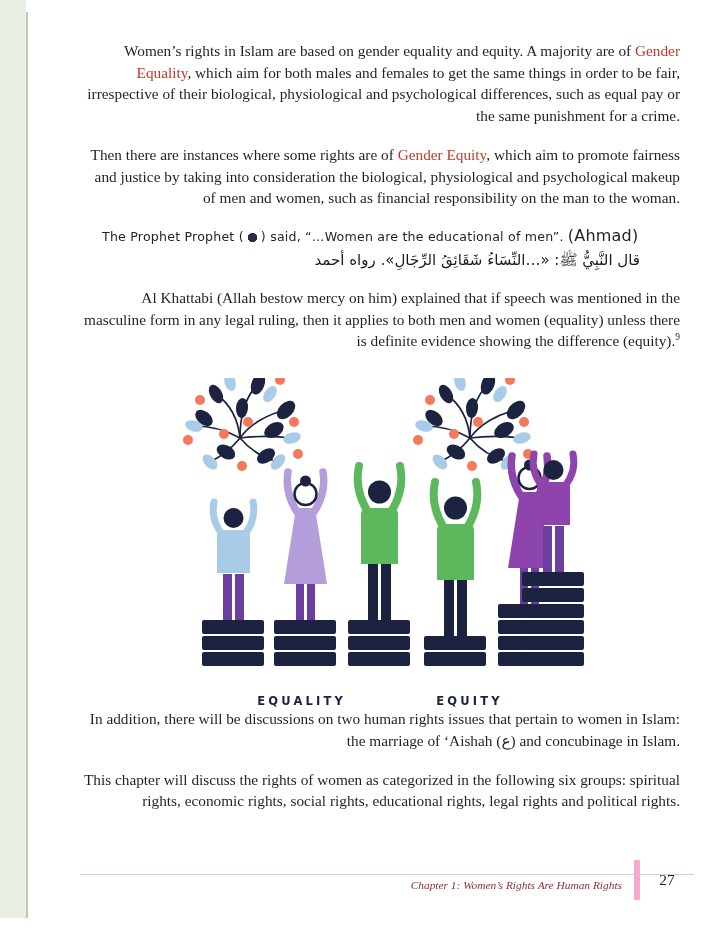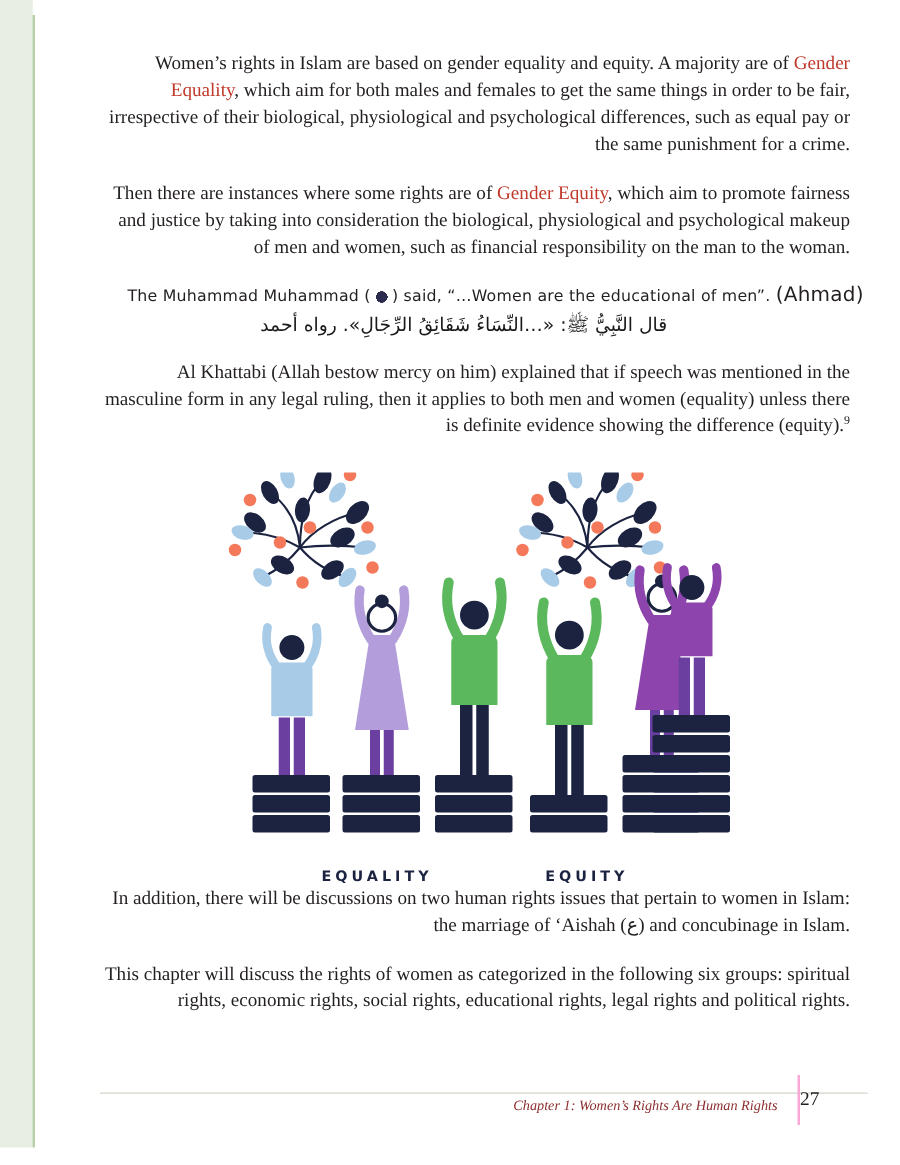--- a/index.html
+++ b/index.html
@@ -91,21 +91,21 @@
     width: 17px;
     height: 12px;
     position: relative;
     top: 2px;
     background: #2b2b4e;
     -webkit-mask-image: radial-gradient(circle at 50% 55%, #000 42%, transparent 43%);
     mask-image: radial-gradient(circle at 50% 55%, #000 42%, transparent 43%);
   }
   .hadith-ar {
     direction: rtl;
-    text-align: center;
+    text-align: right;
     font-family: "DejaVu Sans", sans-serif;
     font-size: 15px;
     color: #1a1a1a;
     margin-top: 6px;
     padding-right: 40px;
     white-space: nowrap;
   }
 
   
   .figure {
@@ -156,23 +156,24 @@
     font-style: italic;
     font-size: 11.4px;
     color: #8c2f2f;
   }
   .footer-pagebox {
     position: absolute;
     right: 0;
     top: -14px;
     width: 54px;
     height: 40px;
-    border-left: 2px solid #f9a8d4;
+    border-left: 6px solid #f9a8d4;
     display: flex;
     align-items: center;
+    justify-content: center;
   }
   .footer-page {
     font-family: "Liberation Serif", serif;
     font-size: 15.5px;
     color: #231f20;
   }
 </style>
 </head>
 <body>
 
@@ -183,21 +184,21 @@
   <div class="edge-top"></div>
   <div class="edge-bottom"></div>
 
   <div class="content">
 
     <p class="body-text"><span>Women’s rights in Islam are based on gender equality and equity. A majority are of </span><span class="hl">Gender Equality</span><span>, which aim for both males and females to get the same things in order to be fair, irrespective of their biological, physiological and psychological differences, such as equal pay or the same punishment for a crime.</span></p>
 
     <p class="body-text"><span>Then there are instances where some rights are of </span><span class="hl">Gender Equity</span><span>, which aim to promote fairness and justice by taking into consideration the biological, physiological and psychological makeup of men and women, such as financial responsibility on the man to the woman.</span></p>
 
     <div class="hadith">
-      <div class="hadith-en"><span>The Muhammad Muhammad (</span><span class="sallallahu"></span><span>) said, “…Women are the educational of men”.</span> <span class="narr">(Ahmad)</span></div>
+      <div class="hadith-en"><span>The Prophet Prophet (</span><span class="sallallahu"></span><span>) said, “…Women are the educational of men”.</span> <span class="narr">(Ahmad)</span></div>
       <div class="hadith-ar">قال النَّبِيُّ ﷺ: «…النِّسَاءُ شَقَائِقُ الرِّجَالِ». رواه أحمد</div>
     </div>
 
     <p class="body-text"><span>Al Khattabi (Allah bestow mercy on him) explained that if speech was mentioned in the masculine form in any legal ruling, then it applies to both men and women (equality) unless there is definite evidence showing the difference (equity).</span><sup>9</sup></p>
 
     <div class="figure">
       <svg width="420" height="310" viewBox="0 0 420 310">
         <defs>
           <g id="branch">
             <path d="M0,0 C14,-8 30,-12 46,-12" stroke="#1b2340" stroke-width="1.6" fill="none"></path>

